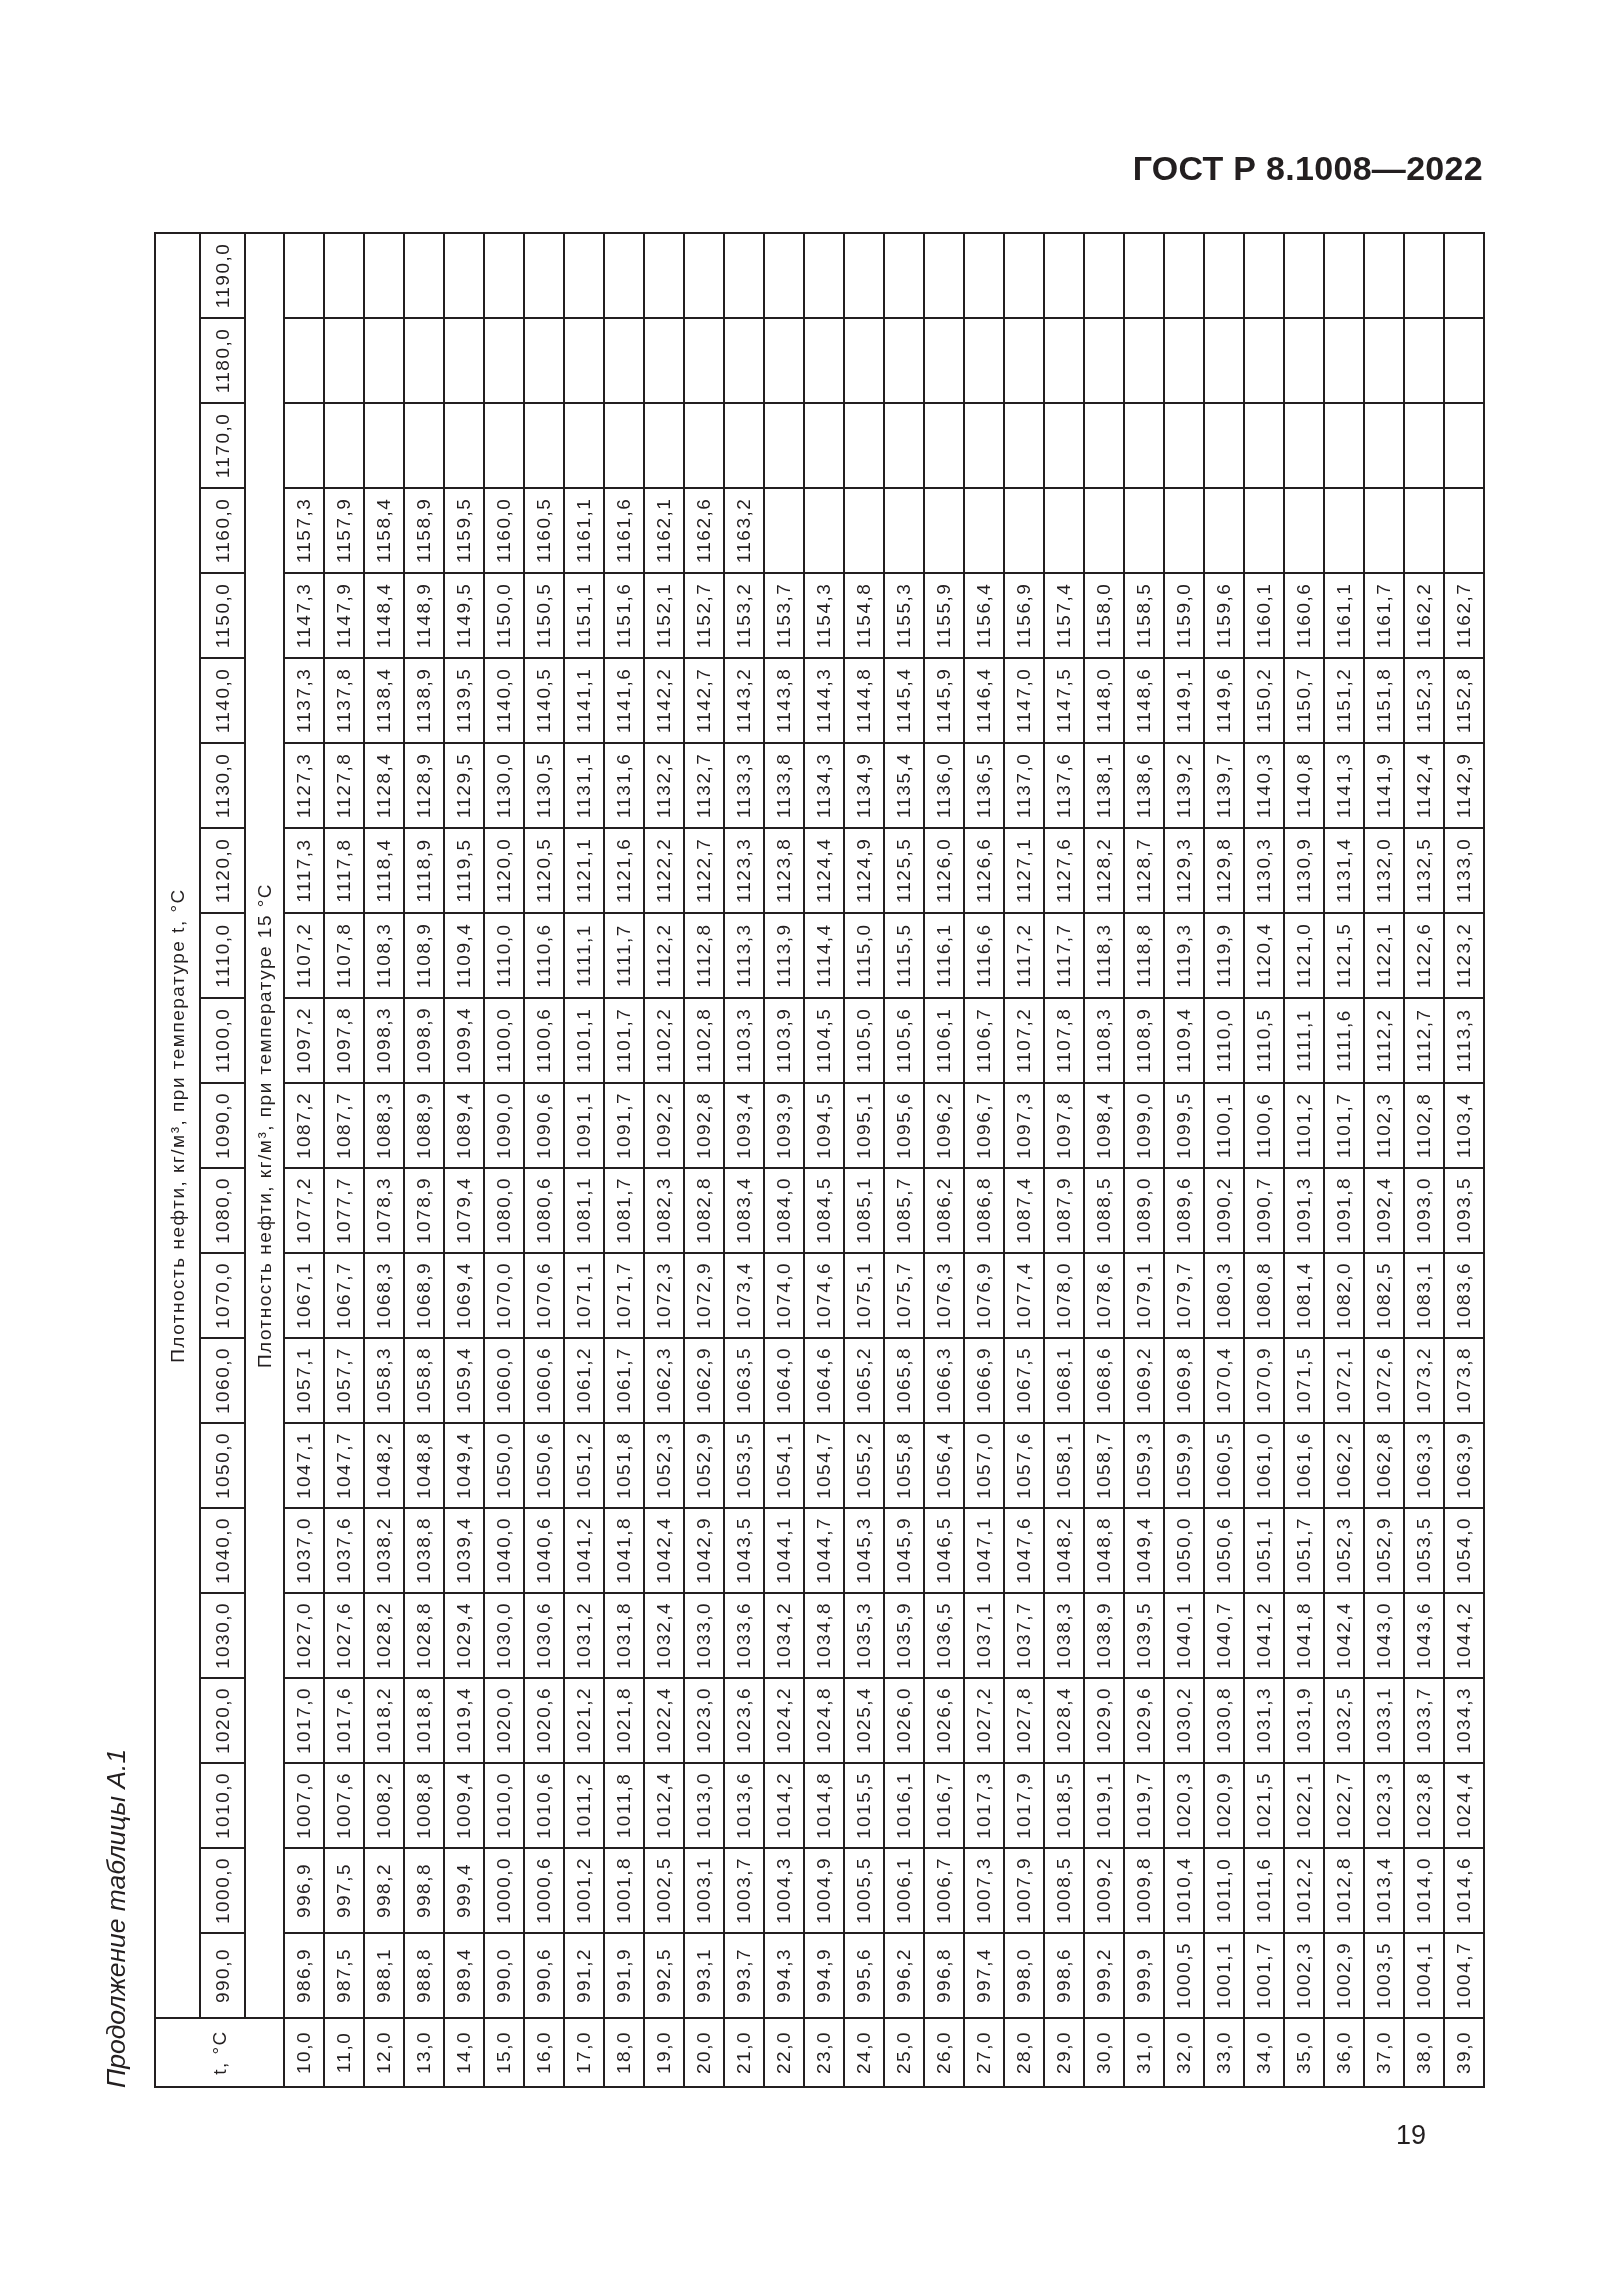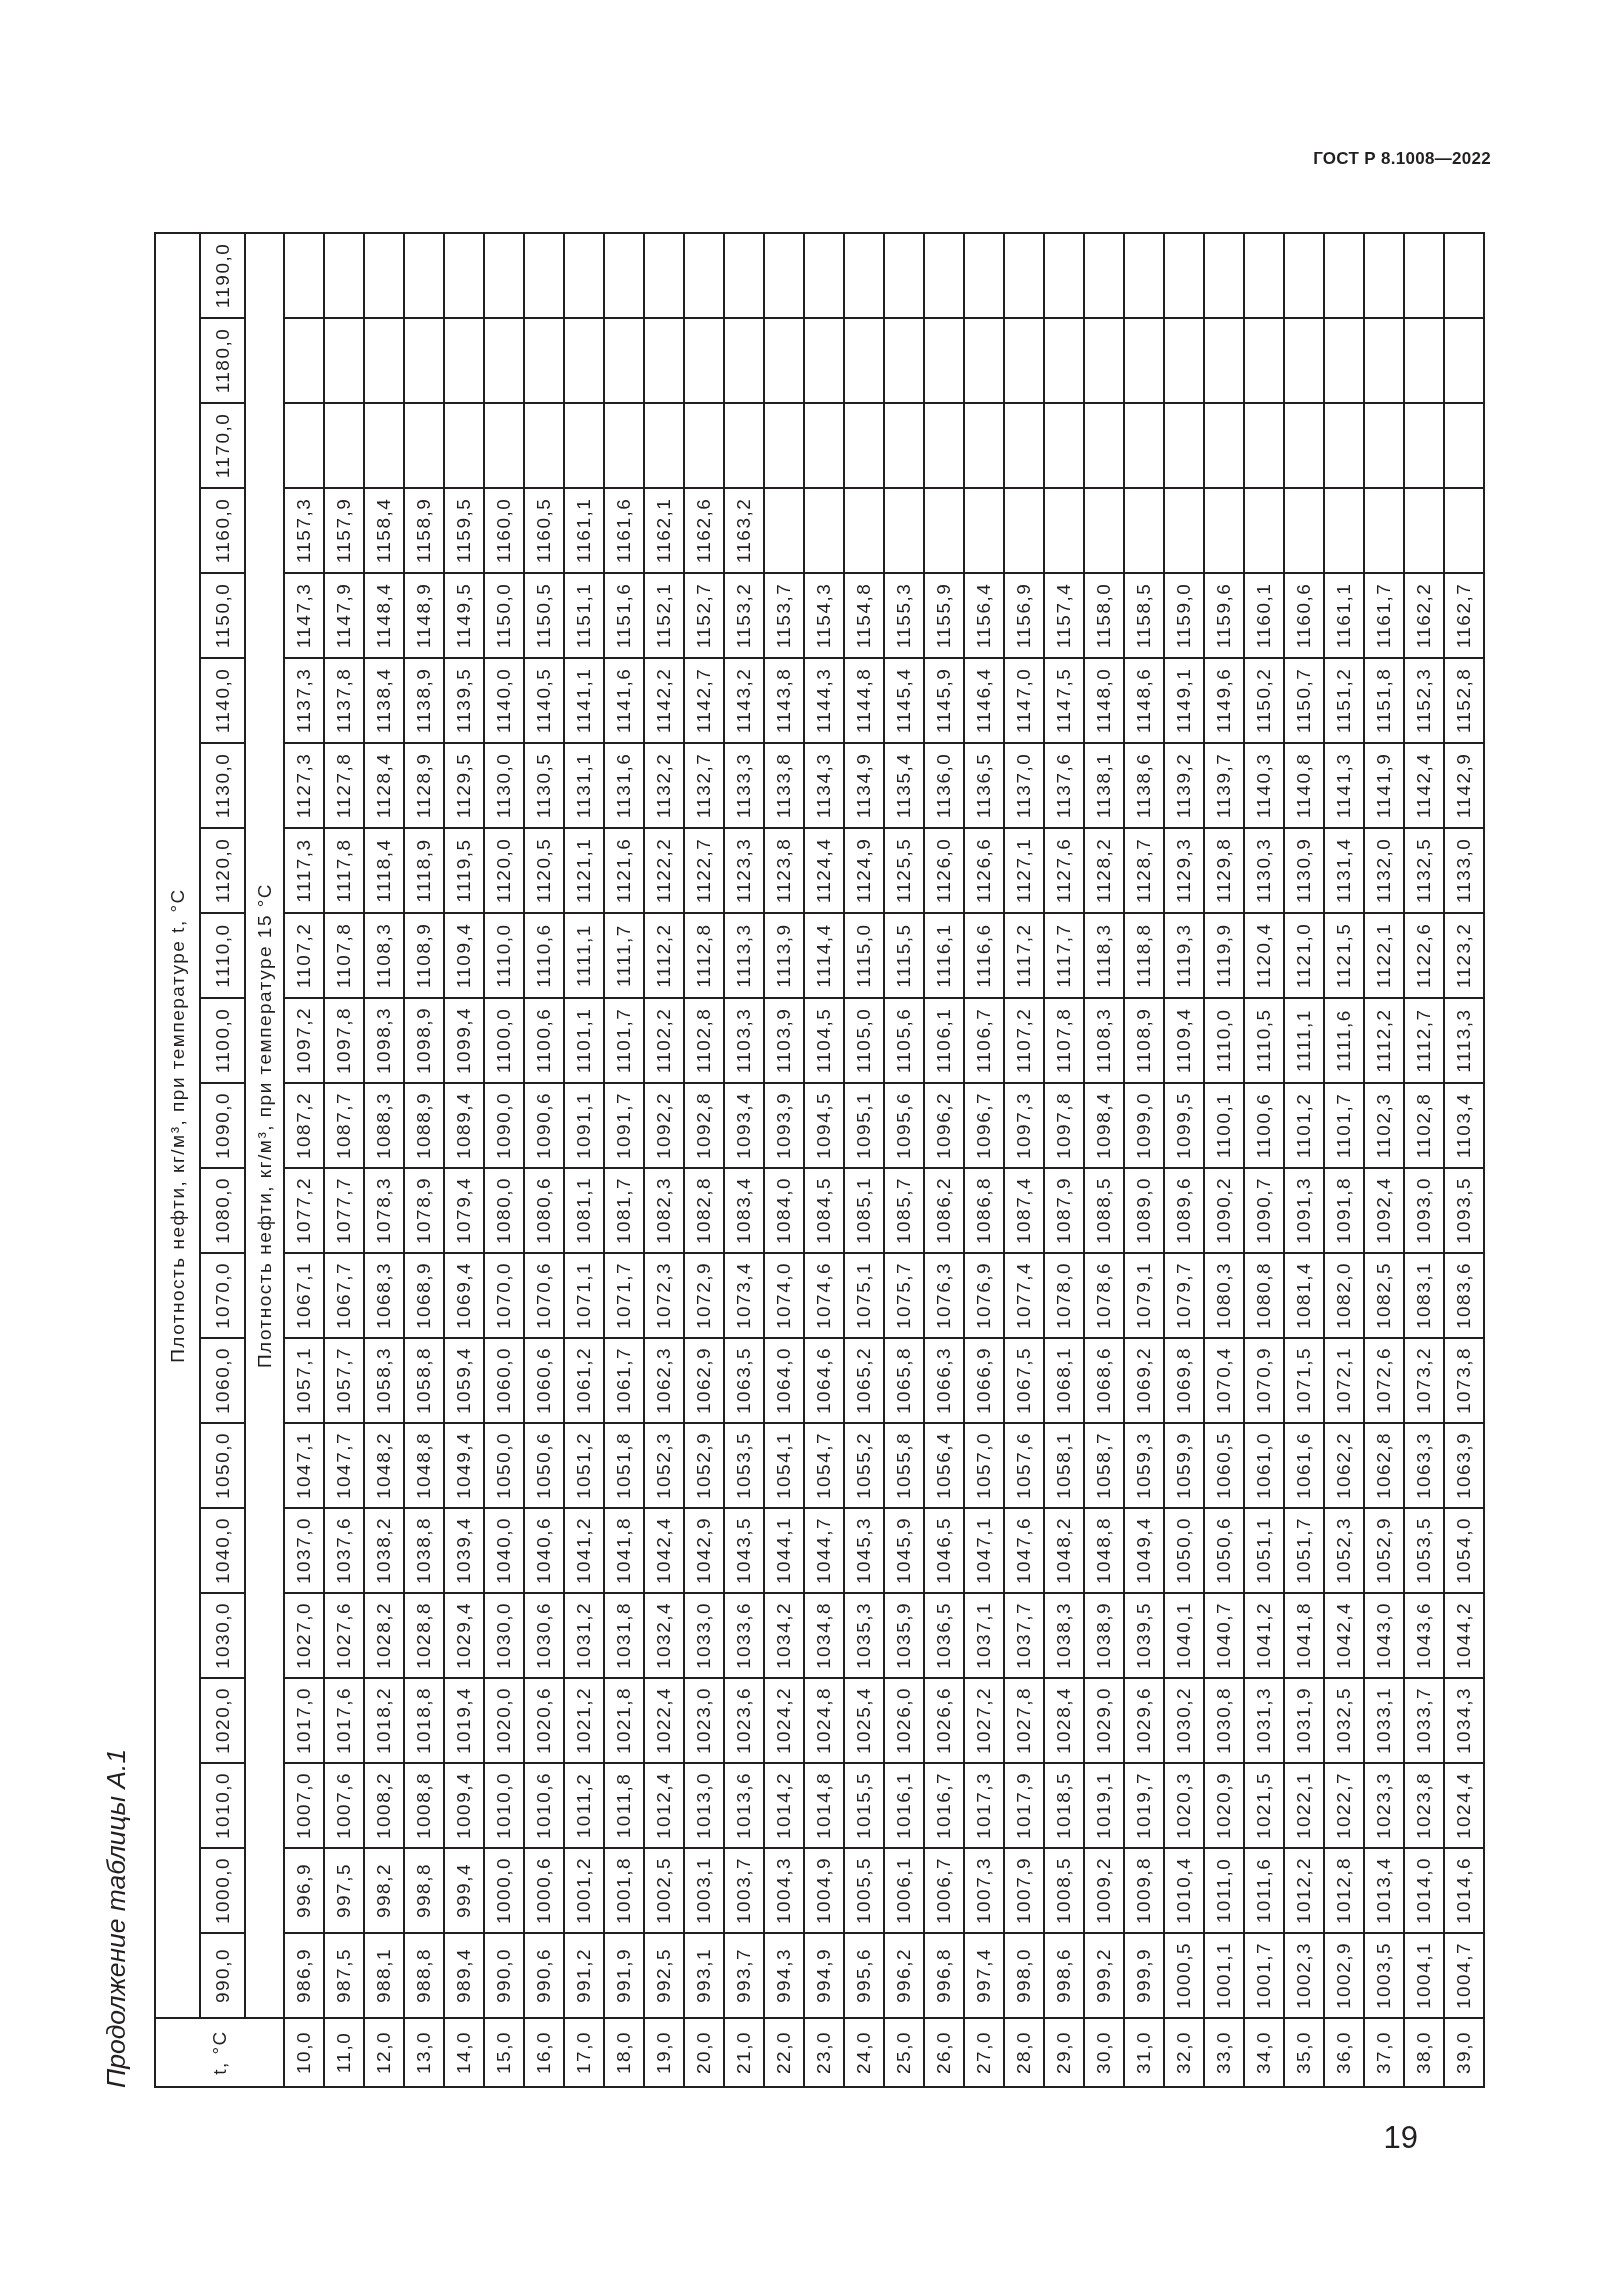--- a/index.html
+++ b/index.html
@@ -1,18 +1,18 @@
 <!DOCTYPE html>
 <html><head>
 <meta charset="utf-8">
 <style>
   html, body { margin:0; padding:0; background:#fff; }
   body { width:1621px; height:2293px; position:relative; overflow:hidden; font-family:"Liberation Sans", sans-serif; color:#231f20; }
-  .doc-code { position:absolute; right:130px; top:149px; font-weight:bold; font-size:17px; letter-spacing:0.3px; }
-  .page-num { position:absolute; right:203px; top:2120px; font-size:31px;text-align:right; }
+  .doc-code { position:absolute; right:138px; top:149px; font-weight:bold; font-size:34px; letter-spacing:0.3px; }
+  .page-num { position:absolute; right:195px; top:2120px; font-size:27px;text-align:right; }
   .rot-wrap { position:absolute; left:0; top:0; width:1621px; height:2293px; }
   
   .rot-inner { position:absolute; left:154px; top:2088px; width:1856px; height:1235px; transform-origin:0 0; transform:rotate(-90deg); }
   .caption { position:absolute; left:0; top:-53px; font-style:italic; font-size:26.5px; white-space:nowrap; }
   table { border-collapse:collapse; width:1856px; height:1235px; table-layout:fixed; font-size:19px; }
   td, th { border:2px solid #231f20; text-align:center; padding:0; font-weight:normal; white-space:nowrap; letter-spacing:1.5px; }
   th.tcol { width:67px; }
   .hdr1 { height:45px; }
   .hdr2 { height:45px; }
   .hdr3 { height:39px; }

